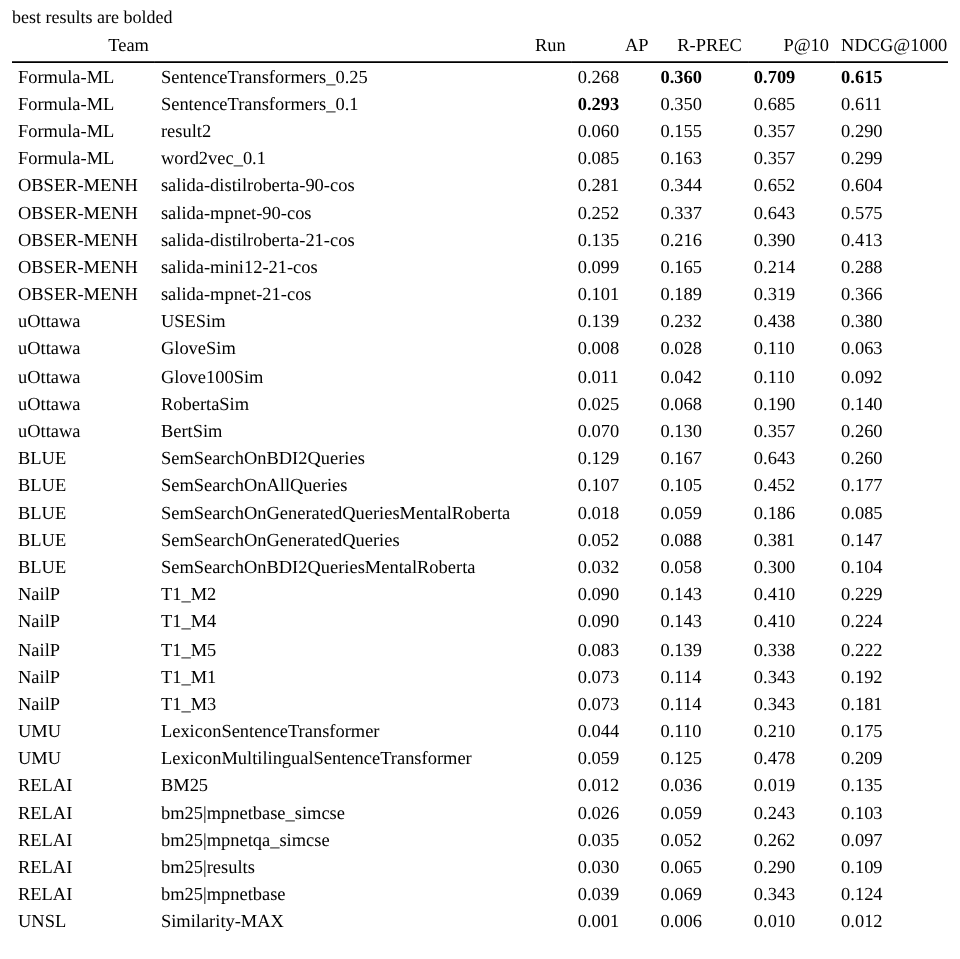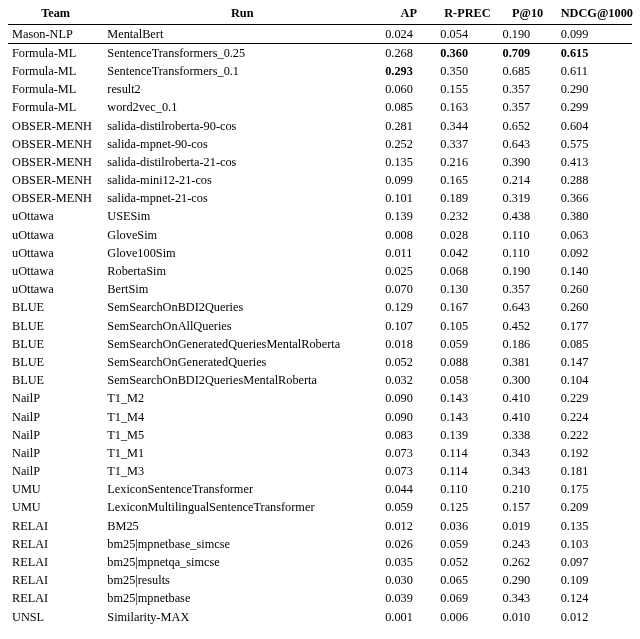--- a/index.html
+++ b/index.html
@@ -17,22 +17,22 @@
   .caption {
     font-size:12px;
     margin-bottom:2px;
   }
   table {
     border-collapse: collapse;
     width:100%;
     table-layout: fixed;
   }
   th {
-    text-align:center;
-    font-weight:bold;
+    text-align:right;
+    font-weight:normal;
     padding: 2px 4px 3px 4px;
     border-bottom: 1px solid #000;
     margin-top: 25px;
   }
   td {
     padding: 1.6px 4px;
     vertical-align: top;
     white-space: nowrap;
     overflow: hidden;
   }
@@ -47,20 +47,21 @@
   col.ap     { width: 55px; }
   col.rprec  { width: 62px; }
   col.p10    { width: 58px; }
   col.ndcg   { width: 75px; }
   .bold { font-weight: bold; text-align: right; }
 </style>
 </head>
 <body>
 <div class="page">
 
+<div class="caption">best results are bolded</div>
 
 <table>
   <colgroup>
     <col class="team">
         <col class="run">
         <col class="ap">
         <col class="rprec">
         <col class="p10">
         <col class="ndcg">
   </colgroup>
@@ -68,28 +69,20 @@
     <tr>
       <th>Team</th>
       <th>Run</th>
       <th>AP</th>
       <th>R-PREC</th>
       <th>P@10</th>
       <th>NDCG@1000</th>
     </tr>
   </thead>
   <tbody id="tbody">
-        <tr class="section-end">
-          <td>Mason-NLP</td>
-          <td>MentalBert</td>
-          <td>0.024</td>
-          <td>0.054</td>
-          <td>0.190</td>
-          <td>0.099</td>
-        </tr>
         <tr>
           <td>Formula-ML</td>
           <td>SentenceTransformers_0.25</td>
           <td>0.268</td>
           <td><span class="bold">0.360</span></td>
           <td><span class="bold">0.709</span></td>
           <td><span class="bold">0.615</span></td>
         </tr>
         <tr>
           <td>Formula-ML</td>
@@ -281,21 +274,21 @@
           <td>0.044</td>
           <td>0.110</td>
           <td>0.210</td>
           <td>0.175</td>
         </tr>
         <tr>
           <td>UMU</td>
           <td>LexiconMultilingualSentenceTransformer</td>
           <td>0.059</td>
           <td>0.125</td>
-          <td>0.157</td>
+          <td>0.478</td>
           <td>0.209</td>
         </tr>
         <tr>
           <td>RELAI</td>
           <td>BM25</td>
           <td>0.012</td>
           <td>0.036</td>
           <td>0.019</td>
           <td>0.135</td>
         </tr>

